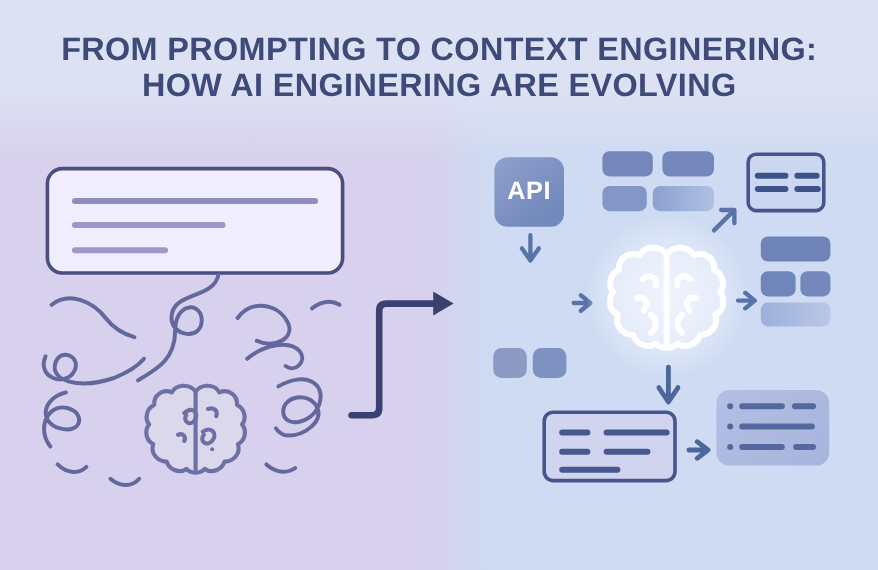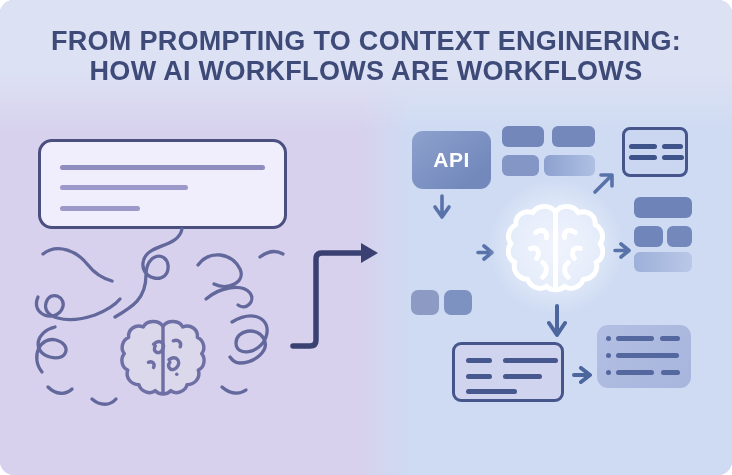--- a/index.html
+++ b/index.html
@@ -1,40 +1,39 @@
 <!DOCTYPE html>
 <html style="--background-left: #d7d1ed; --background-right: #cedbf2; --background-top: #dde1f4; --title-text: #3e4a78; --dark-arrow: #3a4172; --doodle-stroke: #63689c; --brain-doodle-stroke: #6e6fa5; --brain-doodle-fill: #dcd8ec; --prompt-card-border: #4a4f80; --prompt-card-fill: #f0eefc; --arrow-blue: #5973aa; --arrow-blue-dark: #4c679e; --card-border: #46568c; --box-blue: #7389bc; --box-blue-dark: #62779f; --brain-icon-stroke: #ffffff;"><head>
 <meta charset="utf-8">
 <style>
   html,body{margin:0;padding:0;}
   #stage{
     position:relative;width:732px;height:475px;overflow:hidden;
     font-family:"Liberation Sans",sans-serif;
     background:#d7d1ed;
-    border-radius:14px;
   }
   .abs{position:absolute;}
   
   .bg-split{position:absolute;inset:0;
     background:linear-gradient(90deg,var(--background-left,#d7d1ed) 0%,var(--background-left,#d7d1ed) 49%,var(--background-right,#cedbf2) 56%,var(--background-right,#cedbf2) 100%);}
   .bg-top{position:absolute;left:0;top:0;right:0;height:132px;
     background:linear-gradient(180deg,var(--background-top,#dde1f4) 0%,var(--background-top,#dde1f4) 55%,rgba(221,225,244,0) 100%);}
   
   .title{position:absolute;top:26px;left:0;width:732px;text-align:center;
     color:var(--title-text,#3e4a78);font-weight:bold;font-size:27px;line-height:30px;letter-spacing:.3px;}
   
   .prompt-card{position:absolute;left:38px;top:139px;width:243px;height:84px;
     border:3px solid var(--prompt-card-border,#4a4f80);border-radius:14px;
     background:var(--prompt-card-fill,#f0eefc);}
   .pline{position:absolute;height:5px;border-radius:3px;}
   .pl1{left:19px;top:23px;width:205px;background:#8f8cc0;}
   .pl2{left:19px;top:43px;width:128px;background:#9c99ca;}
   .pl3{left:19px;top:64px;width:80px;background:#9c99ca;}
   
-  .api-box{position:absolute;left:412px;top:131px;width:79px;height:58px;border-radius:11px;
+  .api-box{position:absolute;left:412px;top:131px;width:58px;height:58px;border-radius:11px;
     background:linear-gradient(140deg,#8da1cd 0%,#7389bc 80%);
     display:flex;align-items:center;justify-content:center;
     color:#fff;font-weight:bold;font-size:21px;letter-spacing:.5px;}
   .tools-box{position:absolute;left:411px;top:226px;width:62px;height:55px;border-radius:12px;
     background:linear-gradient(150deg,#6d81b1 0%,#62779f 100%);
     display:flex;align-items:center;justify-content:center;
     color:#fff;font-weight:bold;font-size:14px;letter-spacing:.5px;}
   .chip{position:absolute;border-radius:6px;}
   .sq1{left:411px;top:290px;width:28px;height:25px;border-radius:7px;background:#8d9bc4;}
   .sq2{left:444px;top:290px;width:28px;height:25px;border-radius:7px;background:#7e92c2;}
@@ -63,21 +62,21 @@
 </style>
 </head>
 <body>
 
 <div id="stage">
   <div class="bg-split"></div>
   <div class="bg-top"></div>
 
   <div class="title">
     <div>FROM PROMPTING TO CONTEXT ENGINERING:</div>
-    <div>HOW AI WORKFLOWS ARE WORKFLOWS</div>
+    <div>HOW AI ENGINERING ARE EVOLVING</div>
   </div>
 
   <div class="prompt-card">
     <div class="pline pl1"></div>
     <div class="pline pl2"></div>
     <div class="pline pl3"></div>
   </div>
 
   <svg class="abs" style="left:10px;top:227px" width="300" height="185" viewBox="0 0 300 185">
     <g fill="none" stroke="#63689c" stroke-width="3.3" stroke-linecap="round">

